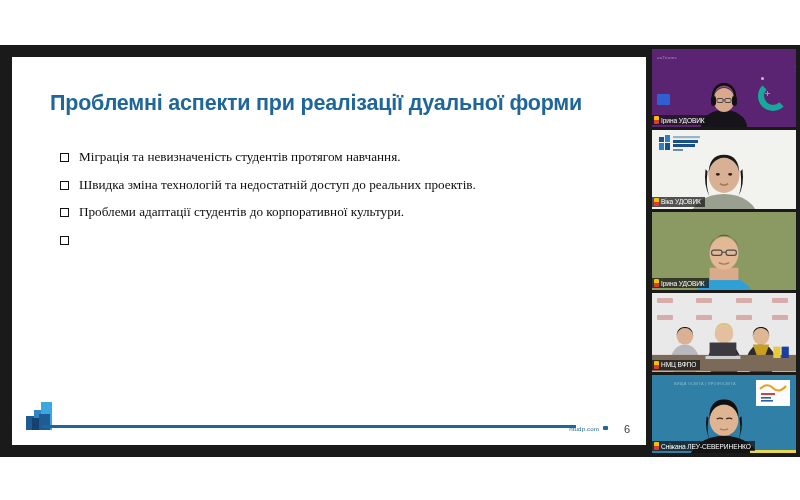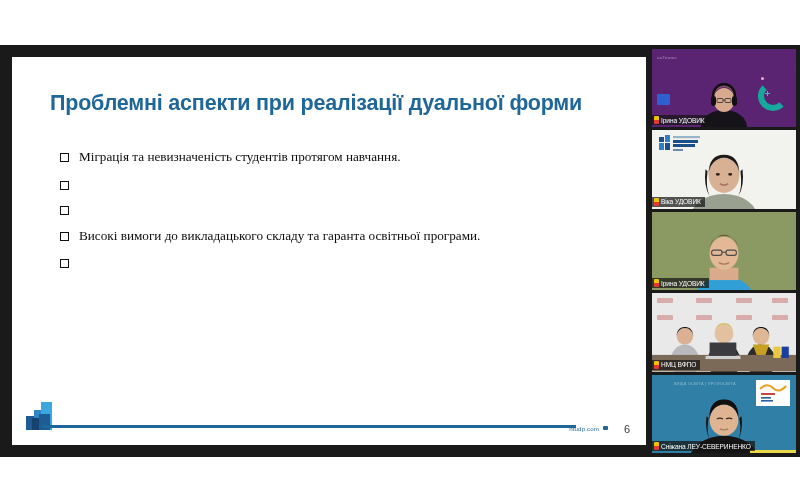--- a/index.html
+++ b/index.html
@@ -151,27 +151,25 @@
 
       <div id="slide-title">Проблемні аспекти при реалізації дуальної форми</div>
 
       <ul id="bullet-list">
         <li class="bullet-row">
           <span class="bullet-box"></span>
           <span class="bullet-text">Міграція та невизначеність студентів протягом навчання.</span>
         </li>
         <li class="bullet-row">
           <span class="bullet-box"></span>
+          <span class="bullet-text">Швидка зміна технологій та недостатній доступ до реальних проектів.</span>
         </li>
         <li class="bullet-row">
           <span class="bullet-box"></span>
-        </li>
-        <li class="bullet-row">
-          <span class="bullet-box"></span>
-          <span class="bullet-text">Високі вимоги до викладацького складу та гаранта освітньої програми.</span>
+          <span class="bullet-text">Проблеми адаптації студентів до корпоративної культури.</span>
         </li>
         <li class="bullet-row">
           <span class="bullet-box"></span>
         </li>
       </ul>
 
       <div id="slide-footer">
         <div id="logo-mark">
           <span class="logo-sq" style="left:0;  top:16px; width:11px; height:14px; background:#1E5C96;"></span>
           <span class="logo-sq" style="left:8px; top:10px; width:11px; height:20px; background:#2E86C8;"></span>

